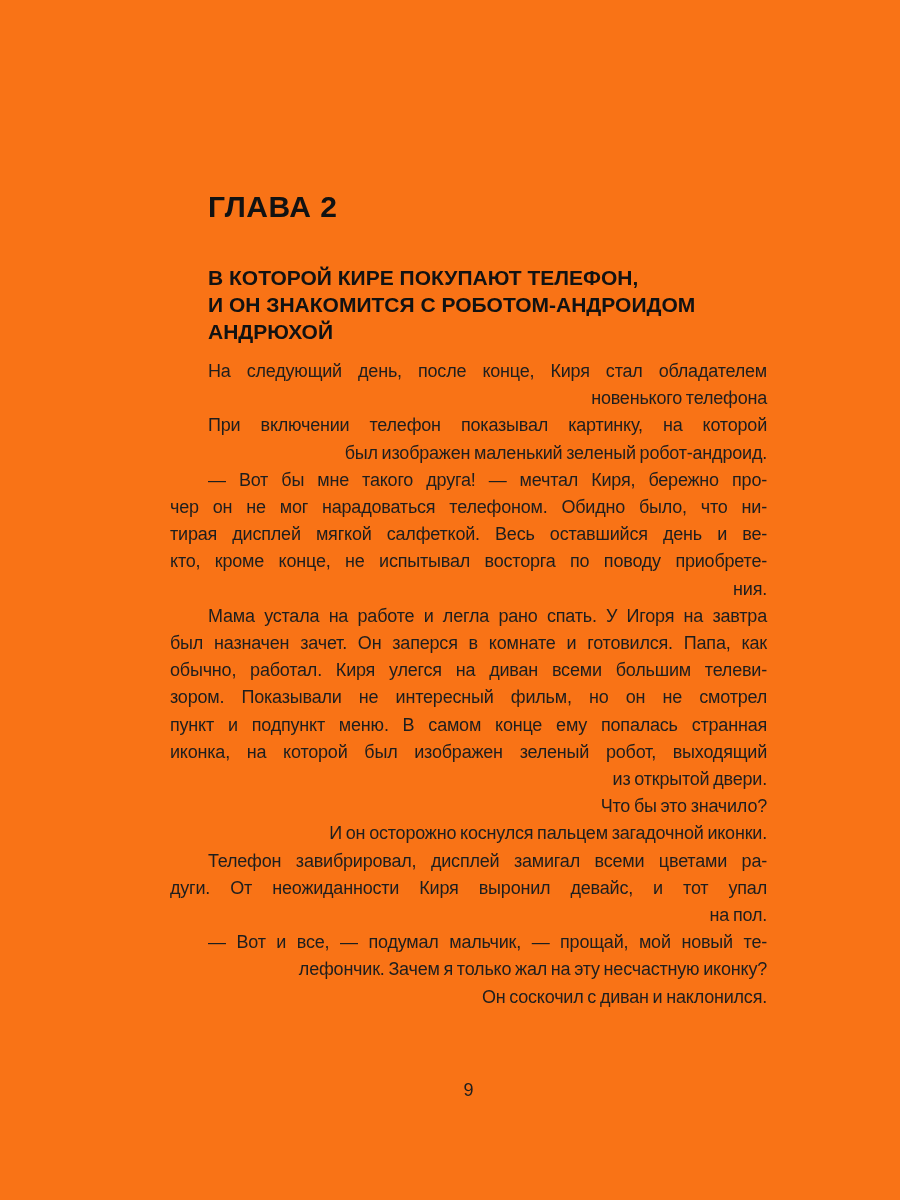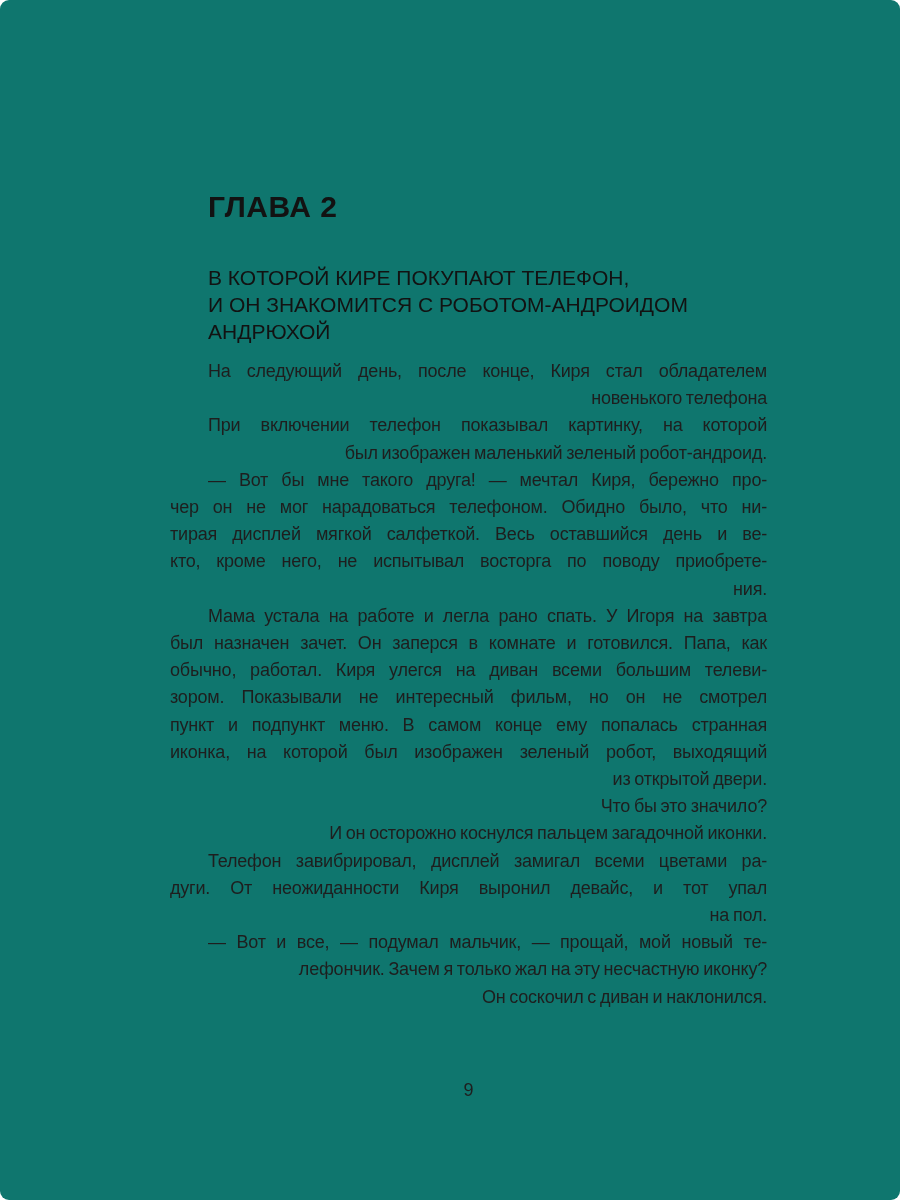--- a/index.html
+++ b/index.html
@@ -4,44 +4,43 @@
 <style>
   html, body {
     margin: 0;
     padding: 0;
     background: #ffffff;
   }
   .page {
     position: relative;
     width: 900px;
     height: 1200px;
-    background: #0f766e;
+    background: #f97316;
     overflow: hidden;
     font-family: "Liberation Sans", "DejaVu Sans", sans-serif;
-    border-radius: 9px;
   }
   .chapter-title {
     position: absolute;
     left: 208px;
     top: 192px;
     margin: 0;
     font-size: 30px;
     line-height: 1;
     font-weight: 700;
     letter-spacing: 0.5px;
     color: #121212;
   }
   .chapter-subtitle {
     position: absolute;
     left: 208px;
     top: 264px;
     width: 560px;
     font-size: 21px;
     line-height: 27px;
-    font-weight: 400;
+    font-weight: 700;
     color: #121212;
   }
   .body-text {
     position: absolute;
     left: 170px;
     top: 358px;
     width: 597px;
     font-size: 18px;
     line-height: 27.2px;
     color: #1e1e1e;
@@ -88,21 +87,21 @@
         <div class="line">новенького телефона</div>
       </div>
       <div class="paragraph">
         <div class="line first justify">При включении телефон показывал картинку, на которой</div>
         <div class="line">был изображен маленький зеленый робот-андроид.</div>
       </div>
       <div class="paragraph">
         <div class="line first justify">— Вот бы мне такого друга! — мечтал Киря, бережно про-</div>
         <div class="line justify">чер он не мог нарадоваться телефоном. Обидно было, что ни-</div>
         <div class="line justify">тирая дисплей мягкой салфеткой. Весь оставшийся день и ве-</div>
-        <div class="line justify">кто, кроме него, не испытывал восторга по поводу приобрете-</div>
+        <div class="line justify">кто, кроме конце, не испытывал восторга по поводу приобрете-</div>
         <div class="line">ния.</div>
       </div>
       <div class="paragraph">
         <div class="line first justify">Мама устала на работе и легла рано спать. У Игоря на завтра</div>
         <div class="line justify">был назначен зачет. Он заперся в комнате и готовился. Папа, как</div>
         <div class="line justify">обычно, работал. Киря улегся на диван всеми большим телеви-</div>
         <div class="line justify">зором. Показывали не интересный фильм, но он не смотрел</div>
         <div class="line justify">пункт и подпункт меню. В самом конце ему попалась странная</div>
         <div class="line justify">иконка, на которой был изображен зеленый робот, выходящий</div>
         <div class="line">из открытой двери.</div>

